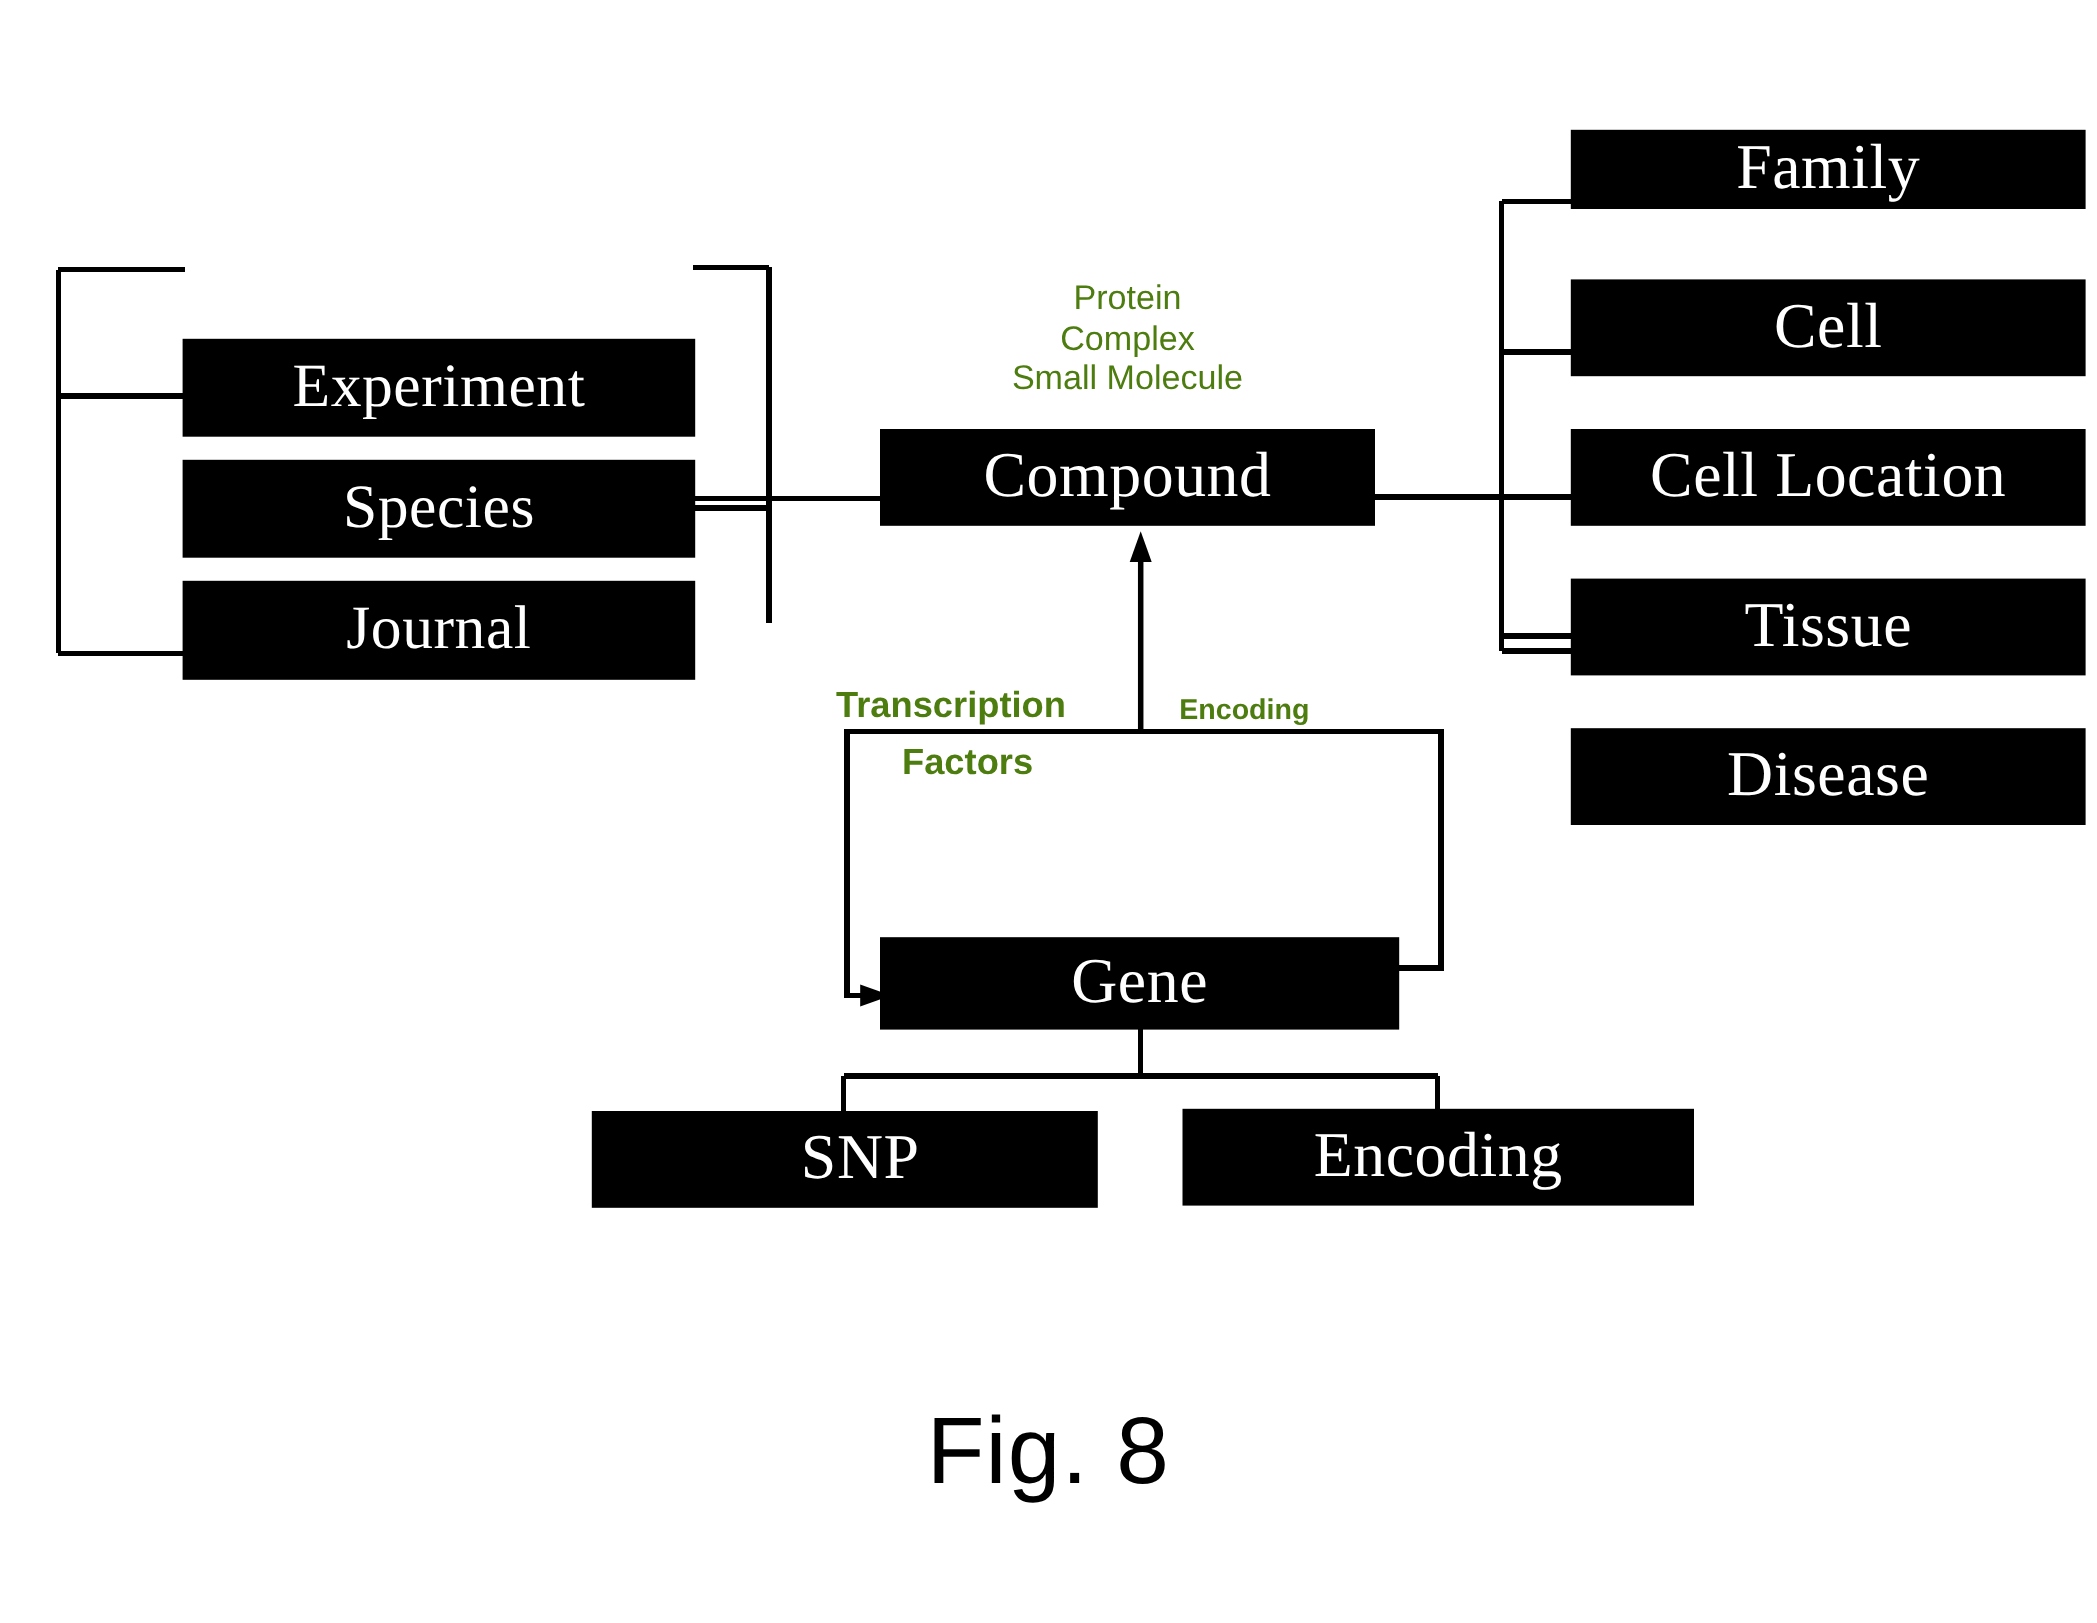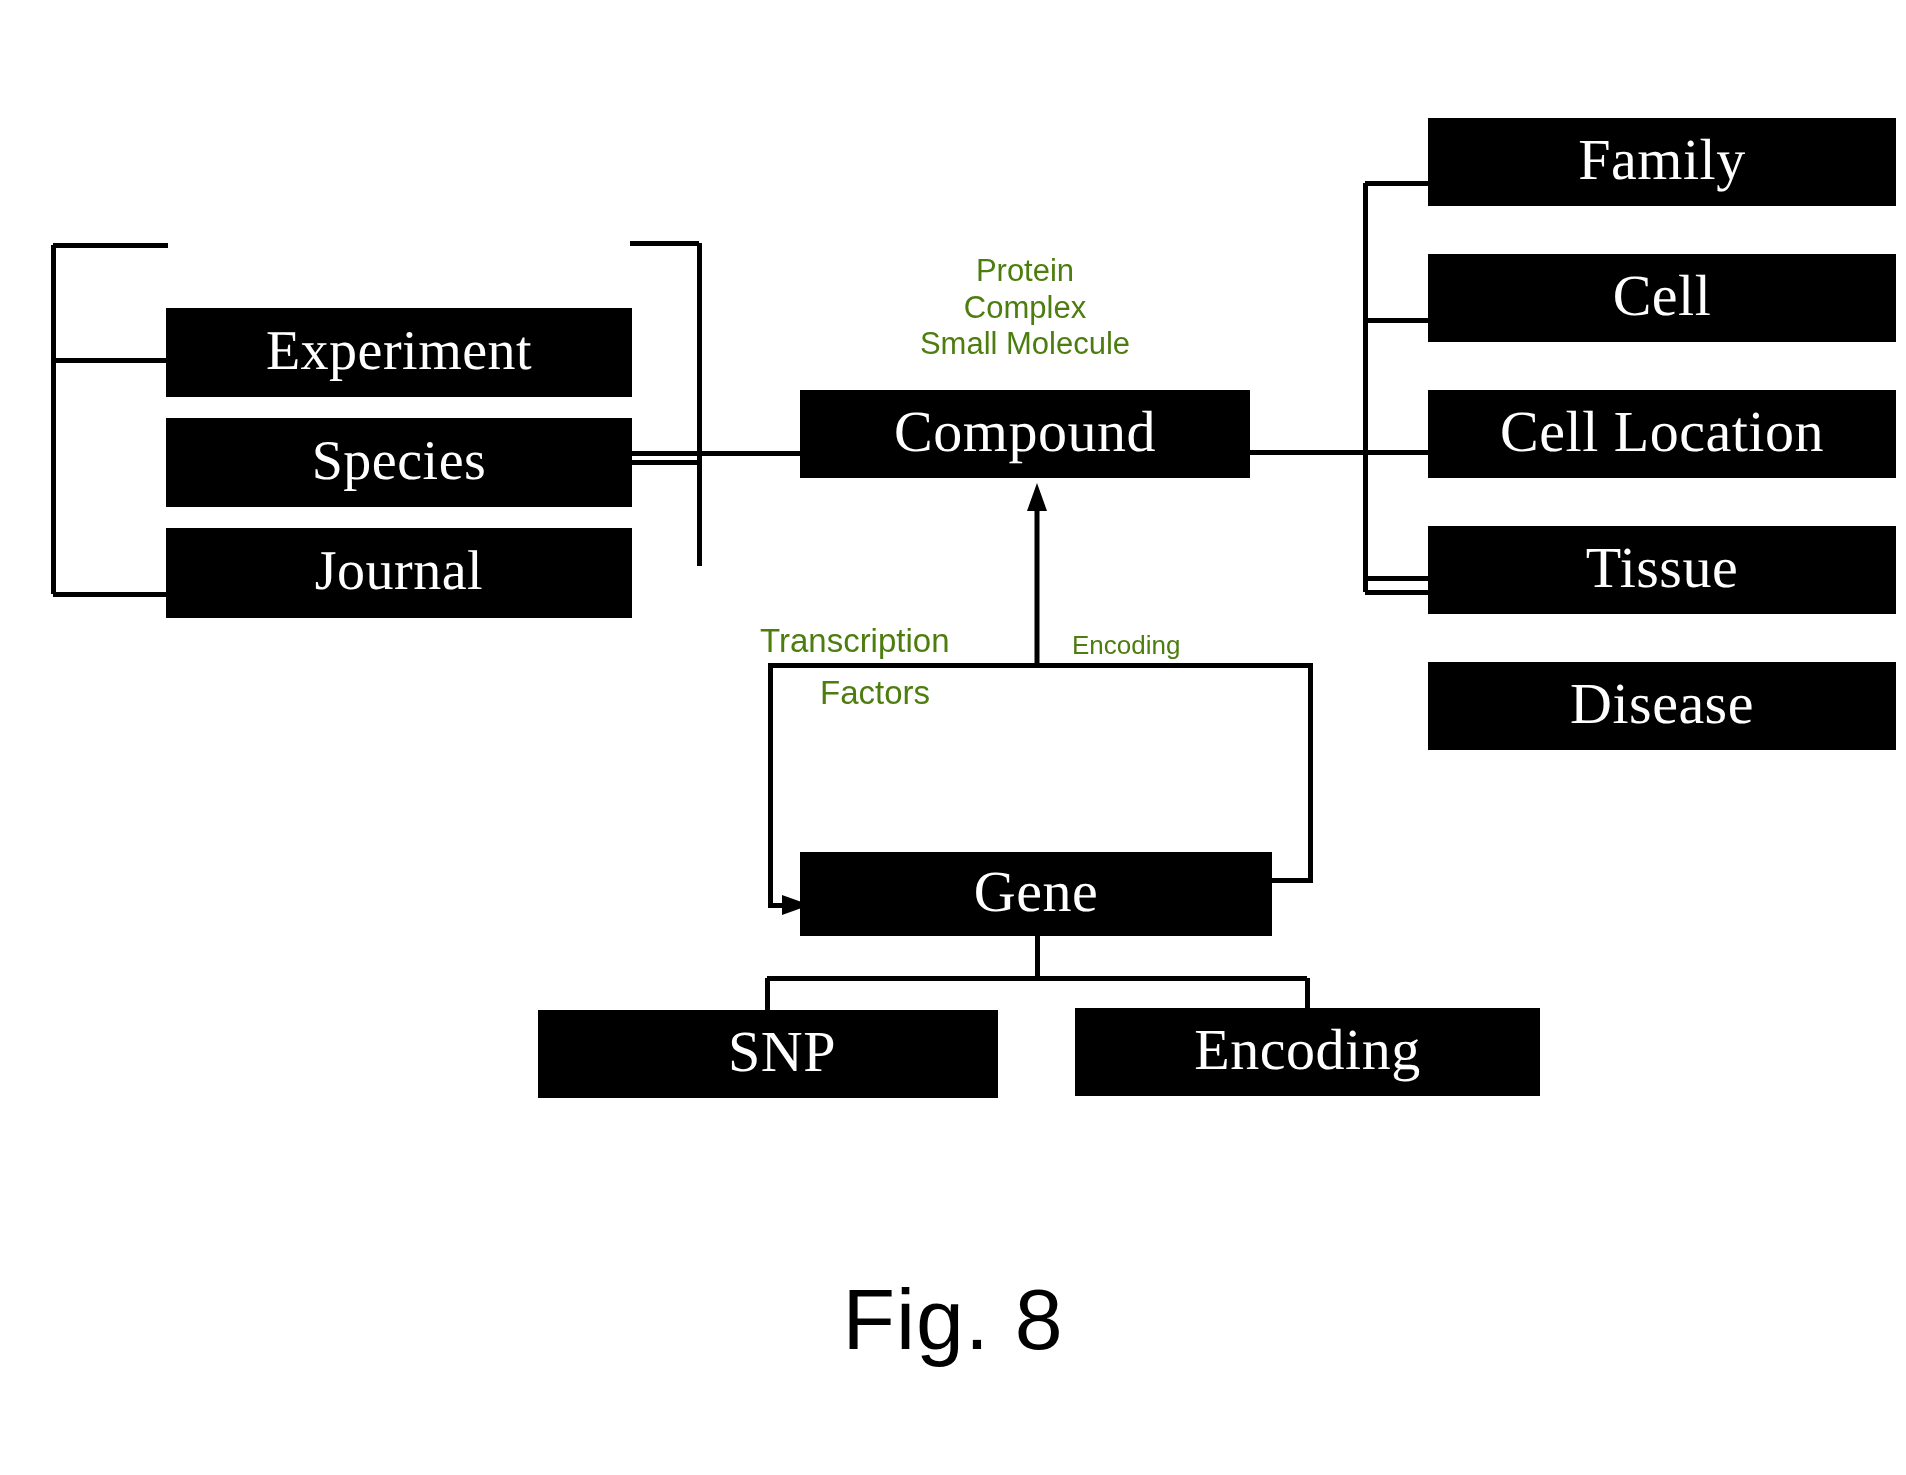--- a/index.html
+++ b/index.html
@@ -41,21 +41,21 @@
   
   .annot {
     position: absolute;
     color: #4d7c0f;
     font-family: "Liberation Sans", sans-serif;
     font-weight: 400;
     line-height: 1.18;
     white-space: pre;
     text-align: center;
   }
-  .annot.left { text-align: left; }
+  .annot.left { text-align: left; font-weight: bold; }
 
   
   #fig-caption {
     position: absolute;
     left: 0;
     top: 1270px;
     width: 1906px;
     text-align: center;
     font-family: "Liberation Sans", sans-serif;
     font-size: 86px;
@@ -149,21 +149,21 @@
   </div>
 
   <div class="node" style="left:538px; top:1010px; width:460px; height:88px; font-size:58px;padding-left:28px;">
     <span>SNP</span>
   </div>
 
   <div class="node" style="left:1075px; top:1008px; width:465px; height:88px; font-size:58px;">
     <span>Encoding</span>
   </div>
 
-  <div class="node" style="left:1428px; top:118px; width:468px; height:88px; font-size:58px;">
+  <div class="node" style="left:1428px; top:118px; width:468px; height:72px; font-size:58px;">
     <span>Family</span>
   </div>
 
   <div class="node" style="left:1428px; top:254px; width:468px; height:88px; font-size:58px;">
     <span>Cell</span>
   </div>
 
   <div class="node" style="left:1428px; top:390px; width:468px; height:88px; font-size:58px;">
     <span>Cell Location</span>
   </div>

